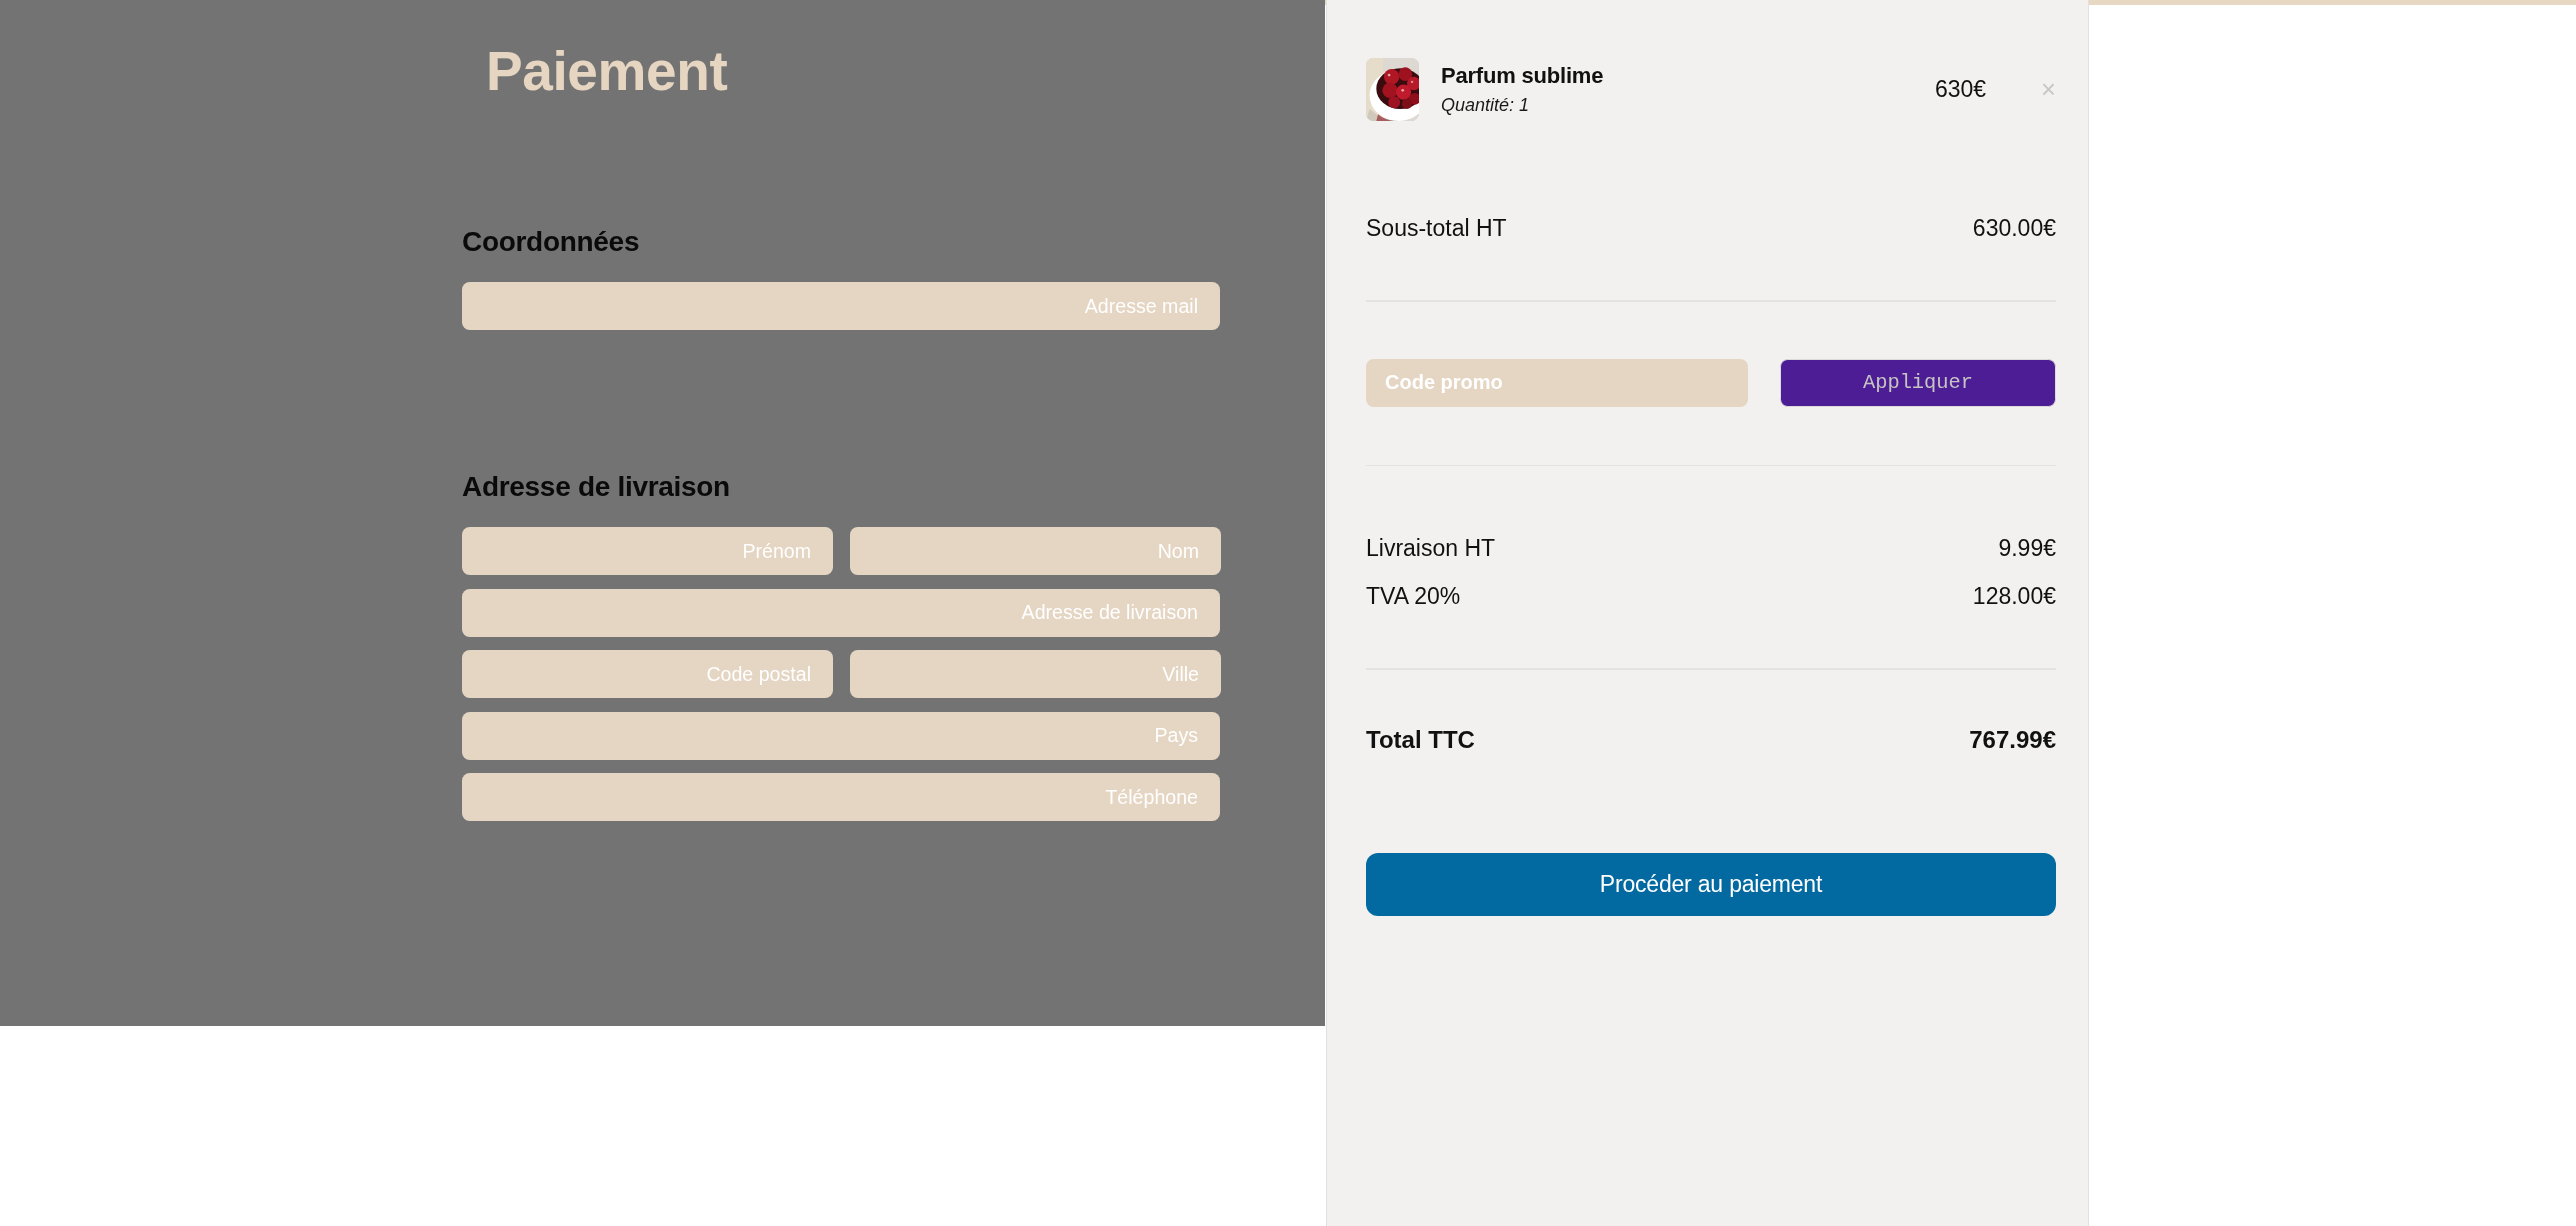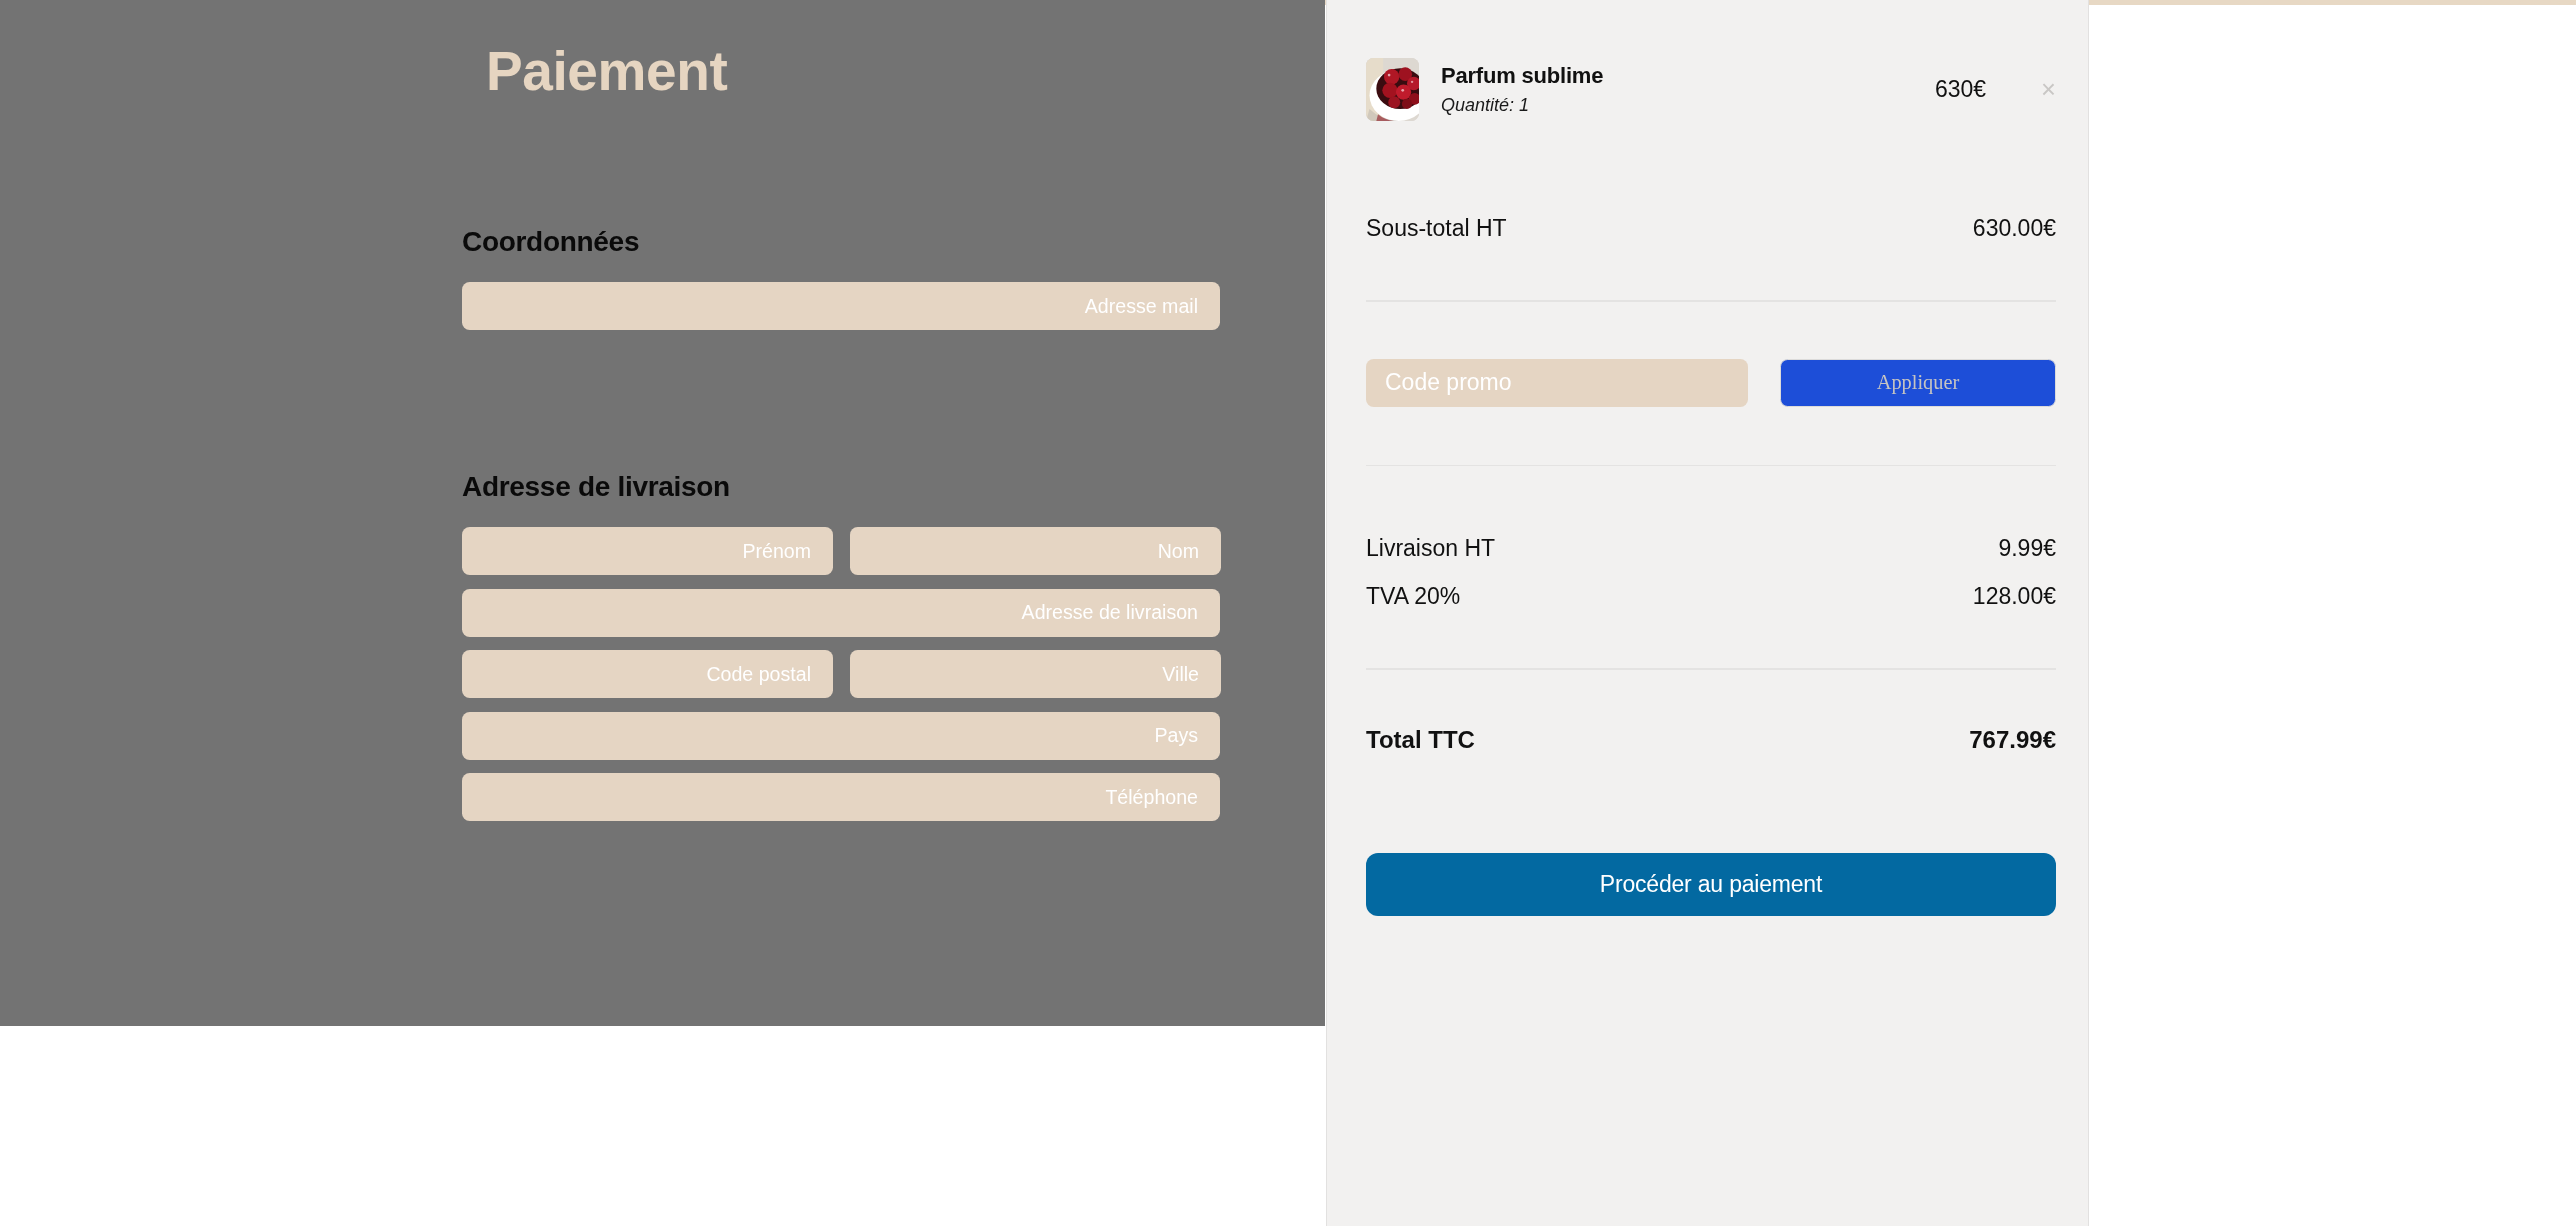--- a/index.html
+++ b/index.html
@@ -194,35 +194,36 @@
   }
   .promo-input {
     background: #e5d5c3;
     border: none;
     border-radius: 7.7px;
     height: 48px;
     width: 382px;
     flex: 0 0 382px;
     padding: 0 19px;
     font-family: "Liberation Sans", sans-serif;
-    font-size: 23px;
+    font-size: 20px;
     color: #ffffff;
     outline: none;
+    font-weight: bold;
   }
   .promo-input::placeholder { color: #ffffff; opacity: 1; }
 
   .promo-apply {
     height: 48px;
     width: 276px;
     flex: 0 0 276px;
     border-radius: 7.7px;
     border: 1.7px solid #dcdbda;
-    background: #1d4ed8;
+    background: #4c1d95;
     color: #c6c4c2;
-    font-family: Liberation Serif, serif;
+    font-family: Liberation Mono, monospace;
     font-size: 20.4px;
     cursor: pointer;
   }
 
   .sum-block { margin-top: 69px; }
   .total-block { margin-top: 56px; }
 
   .pay-button {
     display: block;
     margin-top: 99px;

